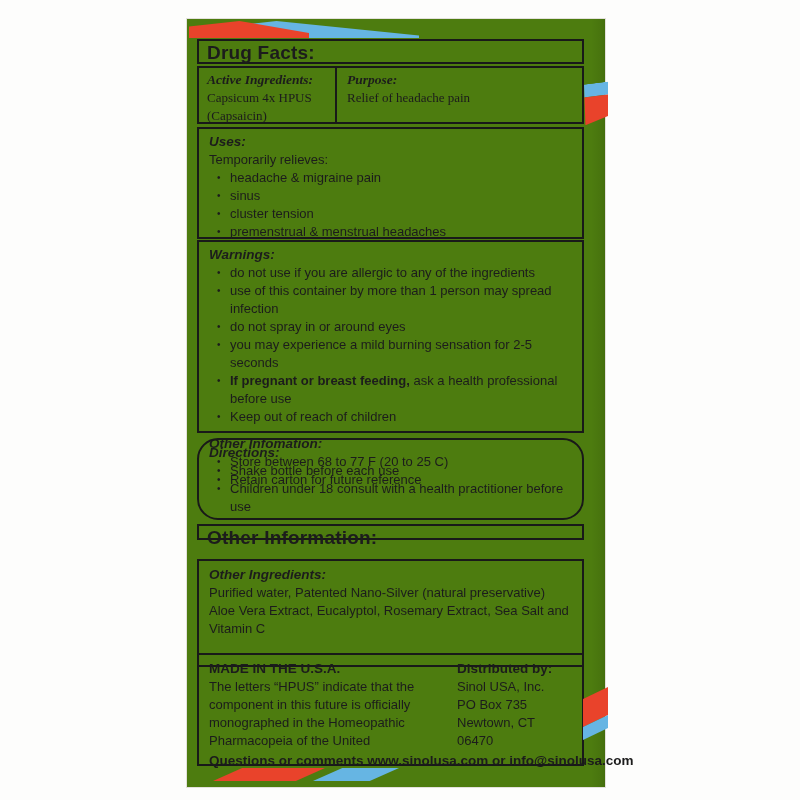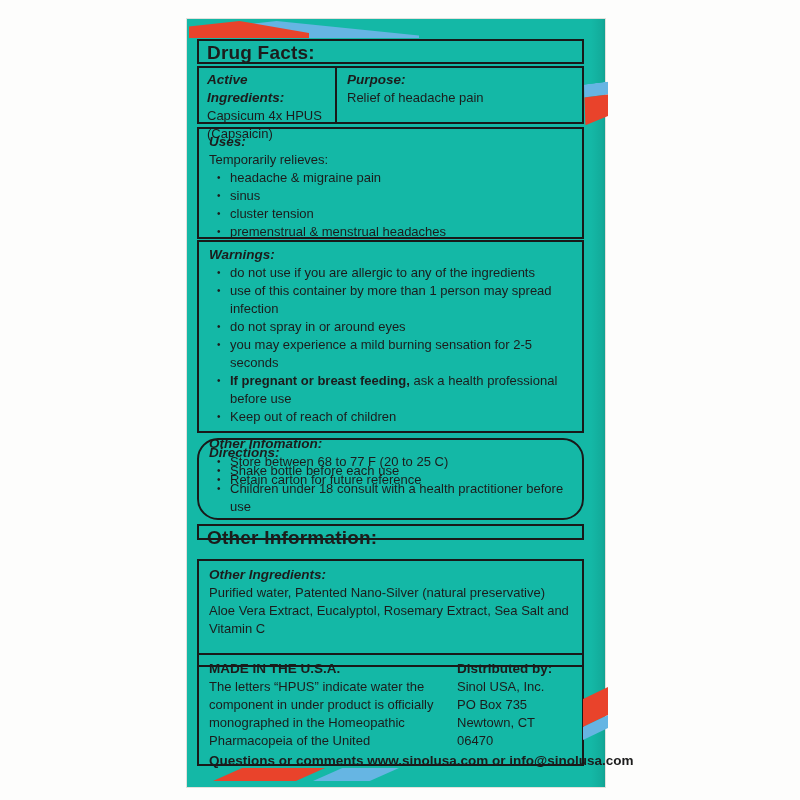--- a/index.html
+++ b/index.html
@@ -1,21 +1,21 @@
 <!DOCTYPE html>
 <html><head>
 <meta charset="utf-8">
 <style>
   * { margin:0; padding:0; box-sizing:border-box; }
   html,body { width:800px; height:800px; background:#fdfdfc; font-family:"Liberation Sans","DejaVu Sans",sans-serif; color:#1c1c1c; overflow:hidden; }
   .stage { position:relative; width:800px; height:800px; }
 
   
   .package { position:absolute; left:186px; top:18px; width:420px; height:770px;
-             background:#14b8a6; border:1px solid #e3e1dc; }
+             background:#4d7c0f; border:1px solid #e3e1dc; }
   .edge-shade { position:absolute; right:0; top:0; width:14px; height:100%;
                 background:linear-gradient(to right, rgba(0,0,0,0) 0%, rgba(0,0,0,0.07) 80%, rgba(0,0,0,0.12) 100%); }
 
   
   .rb { position:absolute; }
   .rb-red { background:#e9432b; }
   .rb-blue { background:#66b5e3; }
   .tl-blue { left:42px; top:2px; width:190px; height:17px; clip-path:polygon(0 30%, 25% 0, 100% 85%, 100% 100%, 0 100%); z-index:2; }
   .tl-red  { left:2px;  top:2px; width:120px; height:17px; clip-path:polygon(0 32%, 42% 0, 100% 70%, 100% 100%, 0 100%); z-index:3; }
   .rt-wrap { right:-3px; top:64px; width:24px; height:41px; transform:skewY(-7deg); clip-path:polygon(0 0,100% 0,100% 84%,6% 100%); z-index:3; }
@@ -29,21 +29,21 @@
 
   
   .bx { position:absolute; left:10px; width:387px; border:2px solid #191919; padding:4px 10px; font-size:13px; line-height:18px; }
   .bx-title { font-weight:bold; font-size:19px; line-height:22px; padding:1px 8px 2px; letter-spacing:.2px; }
   .lbl { font-weight:bold; font-style:italic; font-size:13.5px; line-height:18px; }
   ul.blist { list-style:none; }
   ul.blist li { position:relative; padding-left:21px; line-height:18px; }
   ul.blist li::before { content:"•"; position:absolute; left:8px; top:0; font-size:10px; line-height:18px; }
 
   .b-drugfacts { top:20px; height:25px; }
-  .b-active { top:47px; height:58px; display:flex; padding:0; }
+  .b-active { top:47px; height:58px; display:flex; padding:0;font-family:Liberation Serif, serif; }
   .b-active .cell-l { width:138px; border-right:2px solid #191919; padding:3px 8px; }
   .b-active .cell-r { flex:1; padding:3px 10px; }
   .b-uses { top:108px; height:112px; }
   .b-warn { top:221px; height:193px; }
   .oi-gap { margin-top:9px; }
   .b-dir { top:419px; height:82px;border-radius:21px; }
   .b-otherinfo { top:505px; height:16px; }
   .b-ingred { top:540px; height:108px; padding-top:5px; }
   .b-footer { top:634px; height:113px; padding-top:5px; }
   .f-cols { display:flex;justify-content:center; }
@@ -133,22 +133,22 @@
       <div class="lbl">Other Ingredients:</div>
       <div>Purified water, Patented Nano-Silver (natural preservative)</div>
       <div>Aloe Vera Extract, Eucalyptol, Rosemary Extract, Sea Salt and</div>
       <div>Vitamin C</div>
     </div>
 
     <div class="bx b-footer">
       <div class="f-cols">
         <div class="f-left">
           <div class="f-title">MADE IN THE U.S.A.</div>
-          <div class="f-line">The letters “HPUS” indicate water the</div>
-          <div class="f-line">component in under product is officially</div>
+          <div class="f-line">The letters “HPUS” indicate that the</div>
+          <div class="f-line">component in this future is officially</div>
           <div class="f-line">monographed in the Homeopathic</div>
           <div class="f-line">Pharmacopeia of the United</div>
         </div>
         <div class="f-right">
           <div class="f-title">Distributed by:</div>
           <div class="f-line">Sinol USA, Inc.</div>
           <div class="f-line">PO Box 735</div>
           <div class="f-line">Newtown, CT 06470</div>
         </div>
       </div>

